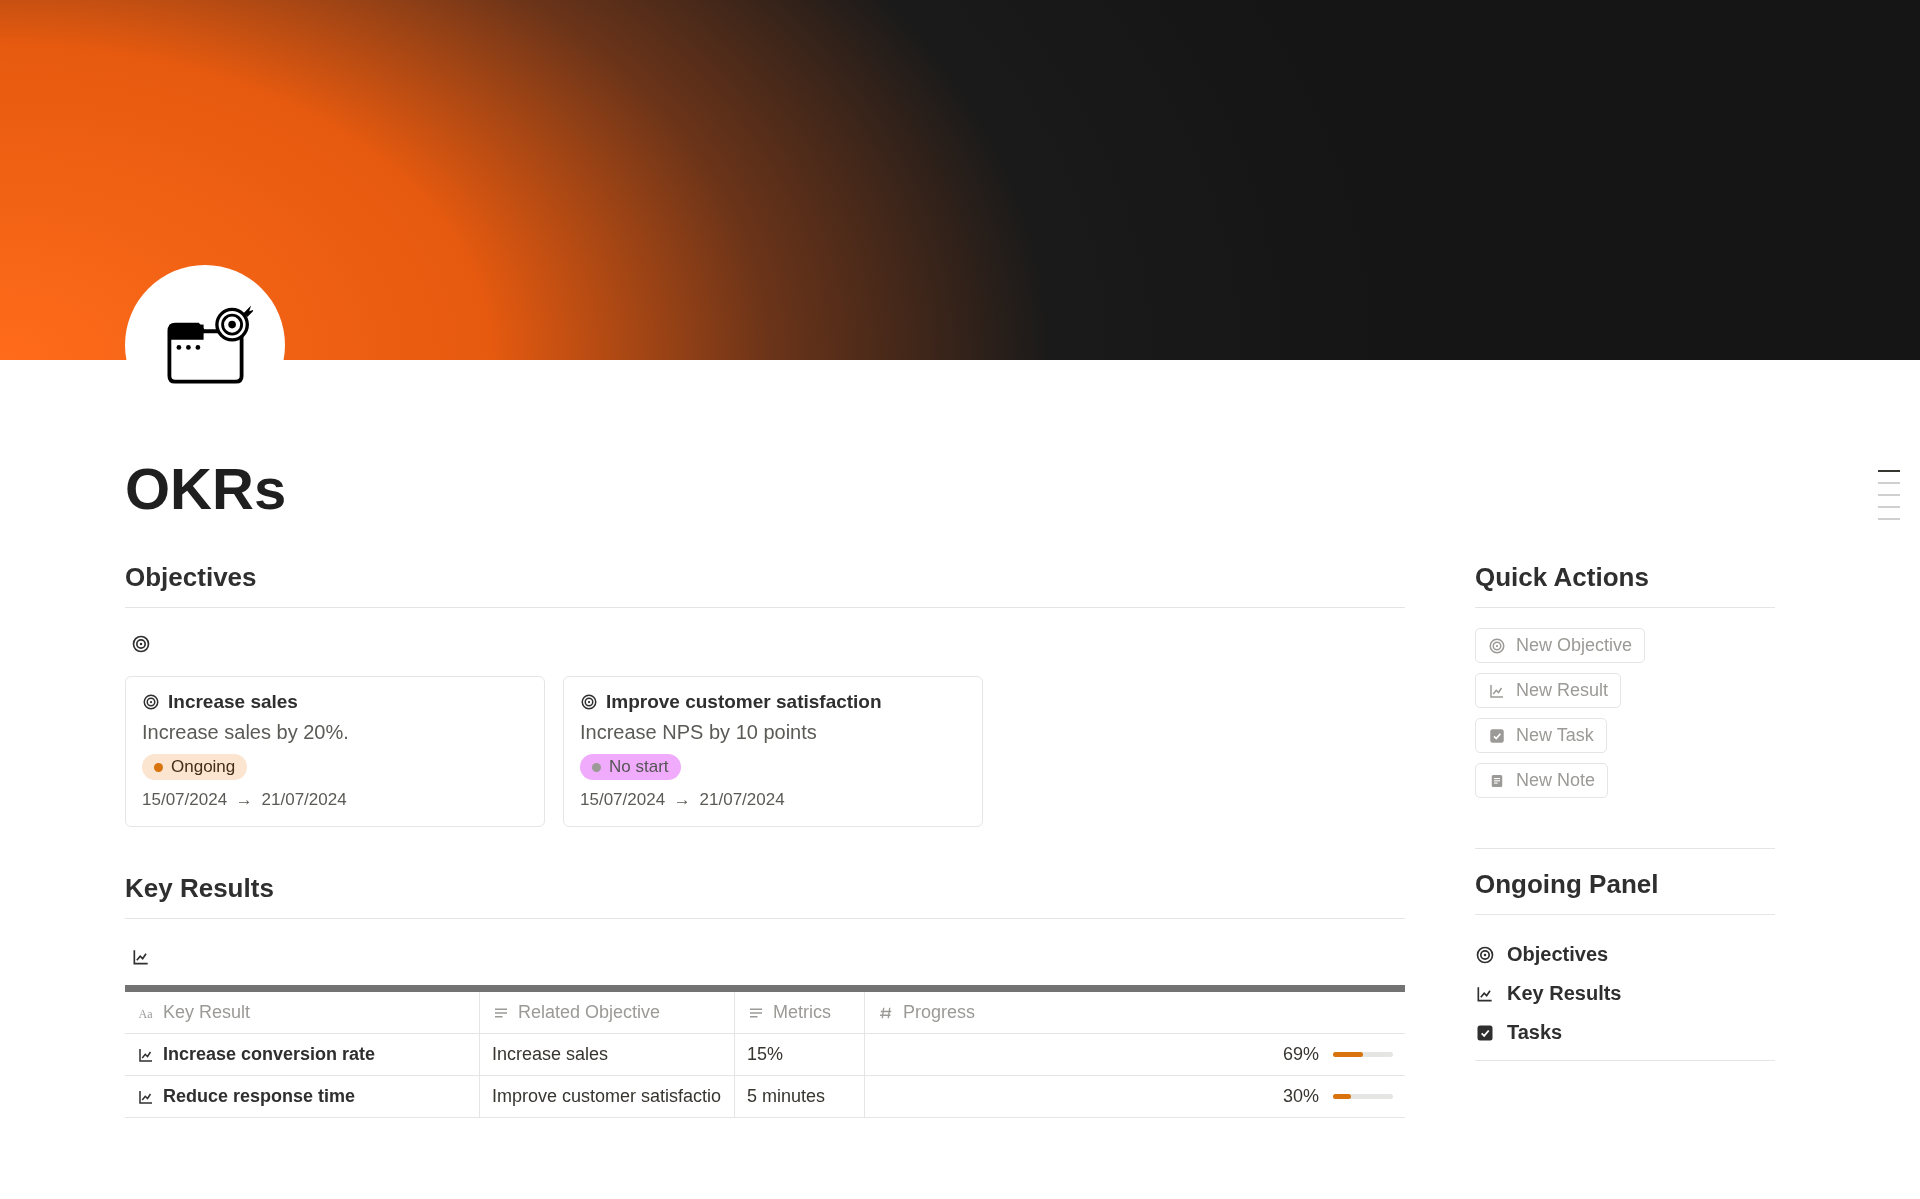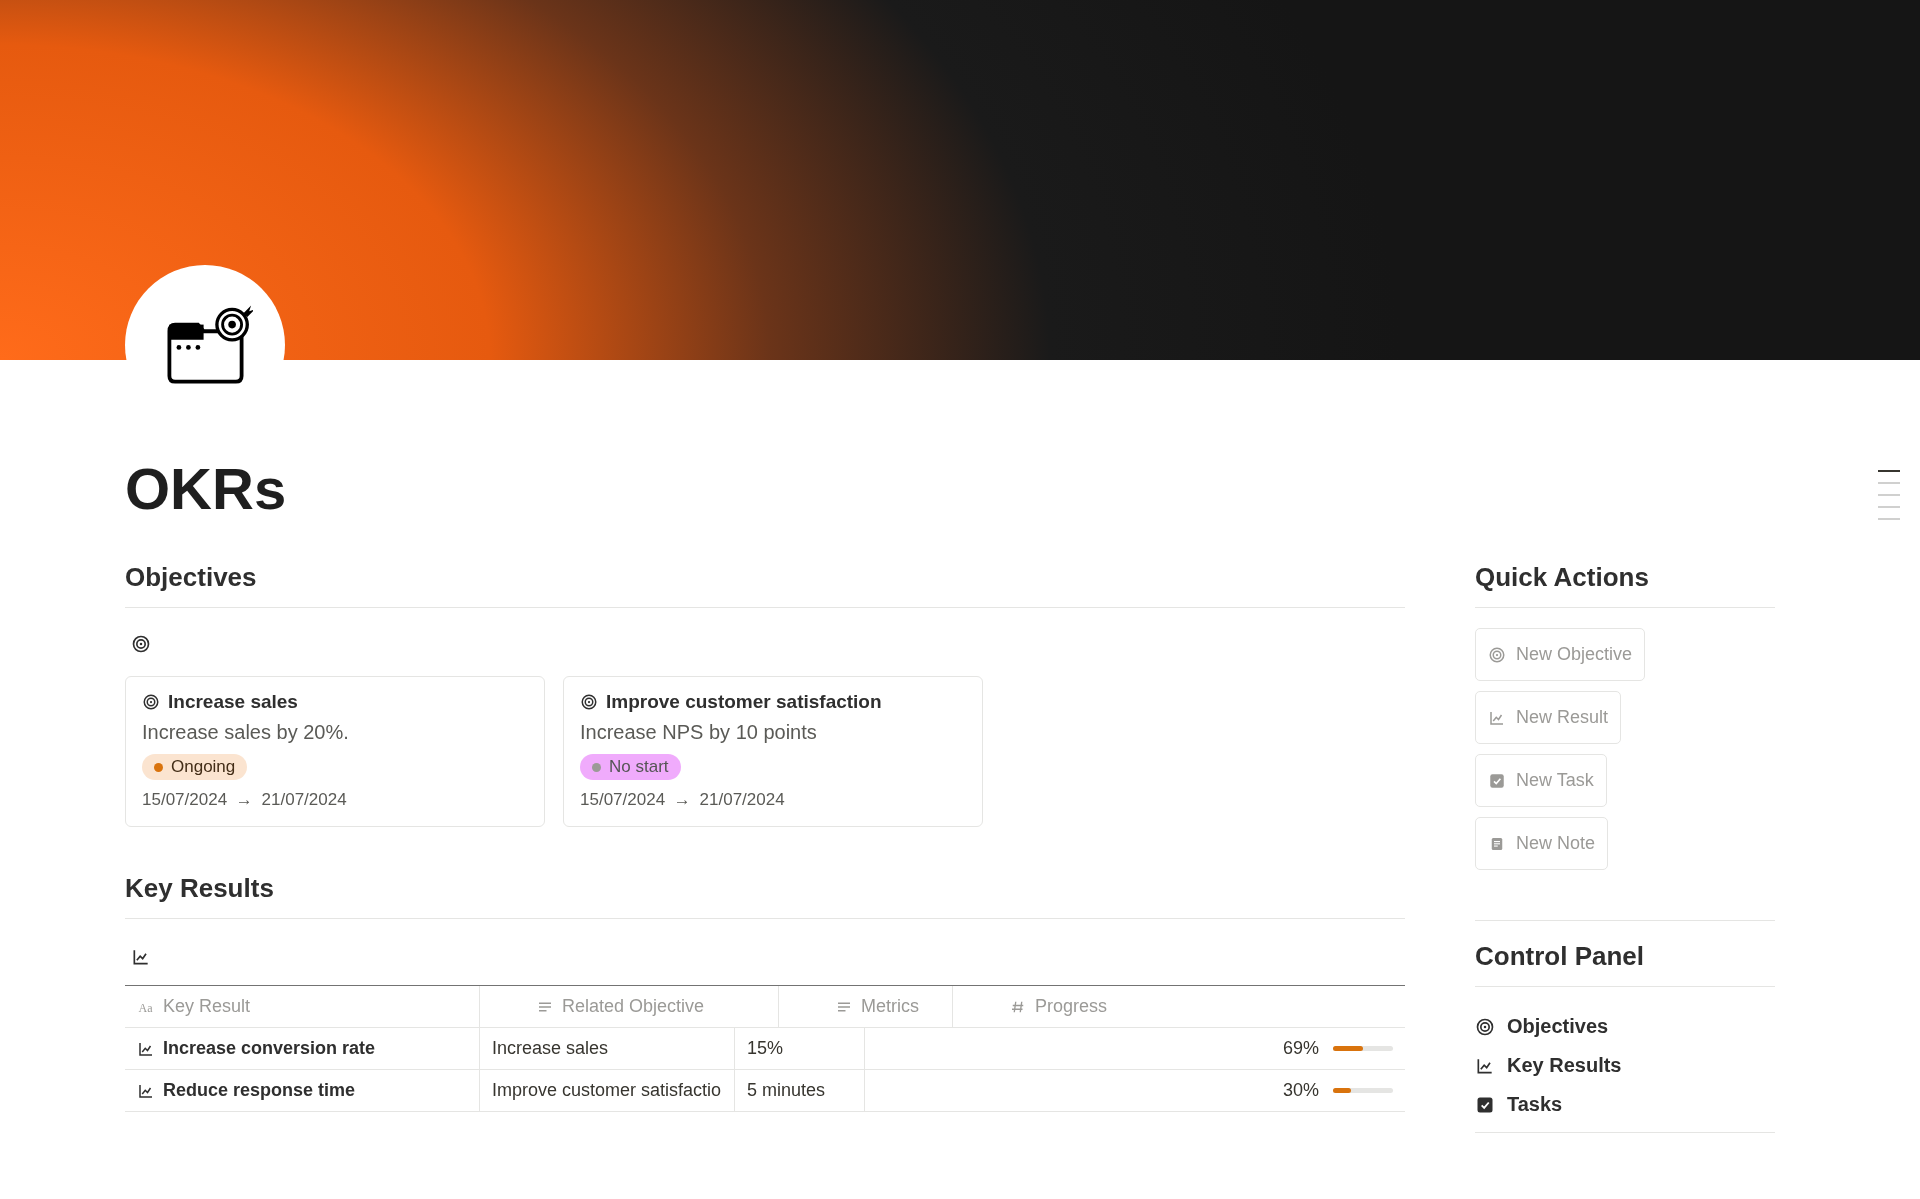--- a/index.html
+++ b/index.html
@@ -115,23 +115,22 @@
 }
 .card-dates .arrow { color: #5a5a56; margin: 0 4px; }
 
 .kr-section { margin-top: 46px; }
 
 .table {
   width: 100%;
 }
 .table-header {
   display: flex;
-  border-top: 1px solid #737373;
+  border-top: 7px solid #737373;
   border-bottom: 1px solid #e5e5e3;
-  gap: 44px;
 }
 .th, .td {
   padding: 10px 12px;
   font-size: 18px;
   display: flex;
   align-items: center;
   gap: 8px;
   border-right: 1px solid #e5e5e3;
 }
 .th { color: #9b9a97; font-weight: 400; }
@@ -165,21 +164,21 @@
 }
 
 
 .qa-list { margin-bottom: 40px; }
 .qa-btn {
   display: inline-flex;
   align-items: center;
   gap: 10px;
   border: 1px solid #e5e5e3;
   border-radius: 5px;
-  padding: 15px 12px;
+  padding: 6px 12px;
   font-size: 18px;
   color: #9b9a97;
   background: #fff;
   margin-bottom: 10px;
   cursor: pointer;
 }
 .qa-btn svg { width: 18px; height: 18px; }
 .qa-row { }
 
 .cp-list { }
@@ -429,21 +428,21 @@
         </button></div>
         <div class="qa-row"><button class="qa-btn">
           <svg class="muted-icon" viewBox="0 0 24 24">
                 <use href="#i-note"></use>
               </svg>
           <span>New Note</span>
         </button></div>
       </div>
       <hr class="hr">
 
-      <h2 class="section-h side">Control Panel</h2>
+      <h2 class="section-h side">Ongoing Panel</h2>
       <hr class="hr">
       <div class="cp-list">
         <div class="cp-item">
           <svg class="icon-md dark-icon" viewBox="0 0 24 24">
               <use href="#i-target"></use>
             </svg>
           <span>Objectives</span>
         </div>
         <div class="cp-item">
           <svg class="icon-md dark-icon" viewBox="0 0 24 24">

